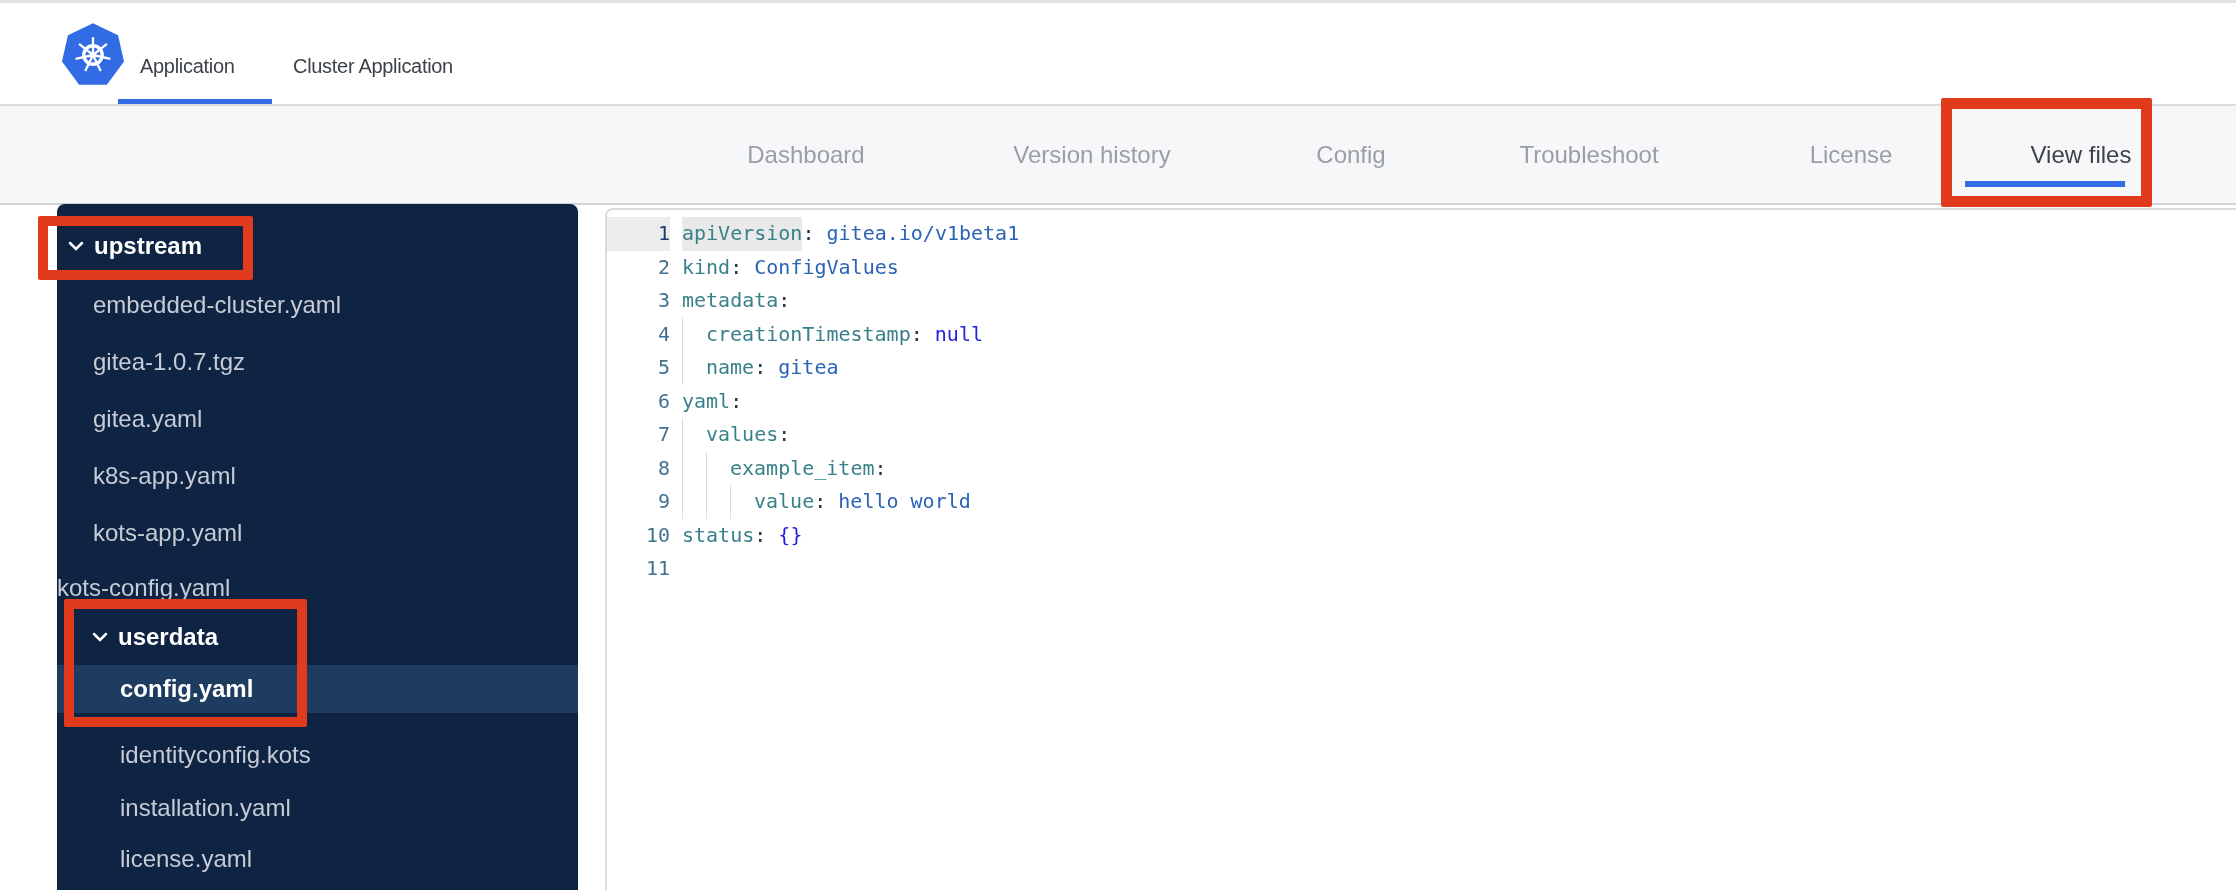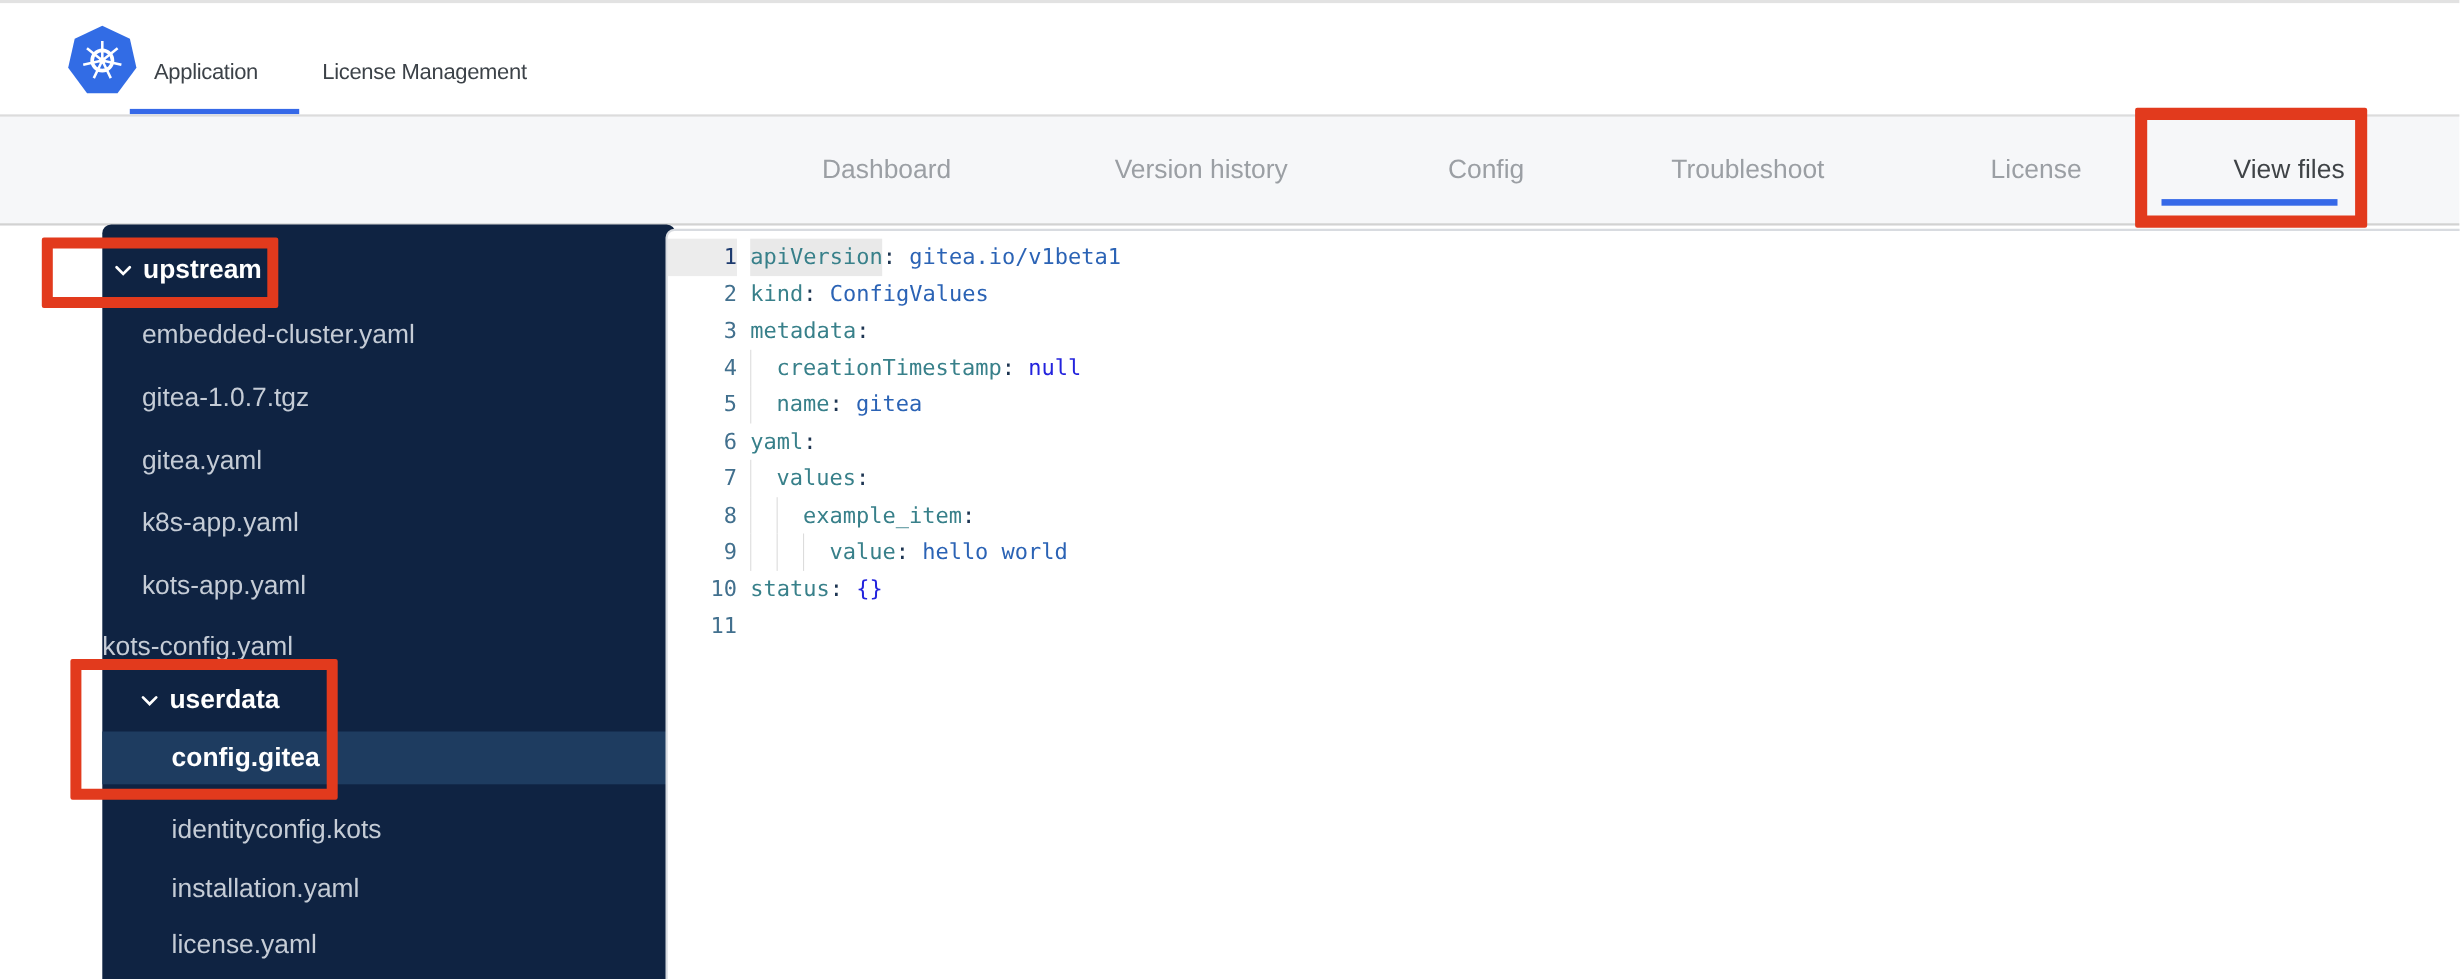--- a/index.html
+++ b/index.html
@@ -21,21 +21,21 @@
   
   .subnav { position: absolute; left: 0; top: 104px; width: 100%; height: 101px; background: #f6f7f9;
     border-top: 2px solid #dcdcdc; border-bottom: 2px solid #d2d2d2; }
   .subnav-tab { position: absolute; top: 0; height: 100%; display: flex; align-items: center;
     transform: translateX(-50%); font-size: 24px; color: #9b9fa4; cursor: pointer; white-space: nowrap; margin-left: 36px; }
   .subnav-tab.active { color: #3f4347; }
   .vf-underline { position: absolute; left: 1965px; top: 75px; width: 160px; height: 6px; background: #3669e8; }
 
   
   .sidebar { position: absolute; left: 57px; top: 204px; width: 521px; height: 686px;
-    background: #0f2342; border-radius: 8px 8px 0 0; margin-left: 36px; }
+    background: #0f2342; border-radius: 8px 8px 0 0; }
   .trow { position: absolute; left: 0; right: 0; height: 48px; display: flex; align-items: center;
     color: #c5ccd6; font-size: 24px; cursor: pointer; }
   .trow .chev { display: inline-flex; align-items: center; margin-right: 10px; }
   .trow.folder { color: #ffffff; font-weight: bold; }
   .trow.selected { background: #1e3c60; color: #ffffff; font-weight: bold; }
 
   
   .editor { position: absolute; left: 605px; top: 208px; width: 1640px; height: 690px;
     background: #ffffff; border: 2px solid #d8dbe0; border-radius: 8px 0 0 0;
     font-family: "DejaVu Sans Mono", monospace; font-size: 20px; padding-top: 7px; }
@@ -74,21 +74,21 @@
           <line x1="50" y1="50" x2="61.7" y2="74.3"></line>
           <line x1="50" y1="50" x2="38.3" y2="74.3"></line>
           <line x1="50" y1="50" x2="23.7" y2="56"></line>
           <line x1="50" y1="50" x2="28.9" y2="33.2"></line>
           <circle cx="50" cy="50" r="14" stroke-width="5"></circle>
         </g>
         <circle cx="50" cy="50" r="4.5" fill="#ffffff"></circle>
       </svg>
     </div>
     <div class="header-tab app">Application</div>
-    <div class="header-tab cluster">License Management</div>
+    <div class="header-tab cluster">Cluster Application</div>
     <div class="header-underline"></div>
   </div>
 
   <div class="subnav">
     <div class="subnav-tab" style="left:770px">Dashboard</div>
     <div class="subnav-tab" style="left:1056px">Version history</div>
     <div class="subnav-tab" style="left:1315px">Config</div>
     <div class="subnav-tab" style="left:1553px">Troubleshoot</div>
     <div class="subnav-tab" style="left:1815px">License</div>
     <div class="subnav-tab active" style="left:2045px">View files</div>
@@ -128,21 +128,21 @@
     <div class="trow folder" style="top:409px; padding-left:35px">
       <span class="chev">
         <svg width="16" height="10" viewBox="0 0 16 10">
             <polyline points="2,2 8,8 14,2" fill="none" stroke="#ffffff" stroke-width="2.5" stroke-linecap="round"></polyline>
           </svg>
       </span>
       <span>userdata</span>
     </div>
 
     <div class="trow file selected" style="top:461px; padding-left:63px">
-      <span>config.gitea</span>
+      <span>config.yaml</span>
     </div>
     <div class="trow file" style="top:527px; padding-left:63px">
       <span>identityconfig.kots</span>
     </div>
     <div class="trow file" style="top:580px; padding-left:63px">
       <span>installation.yaml</span>
     </div>
     <div class="trow file" style="top:631px; padding-left:63px">
       <span>license.yaml</span>
     </div>

